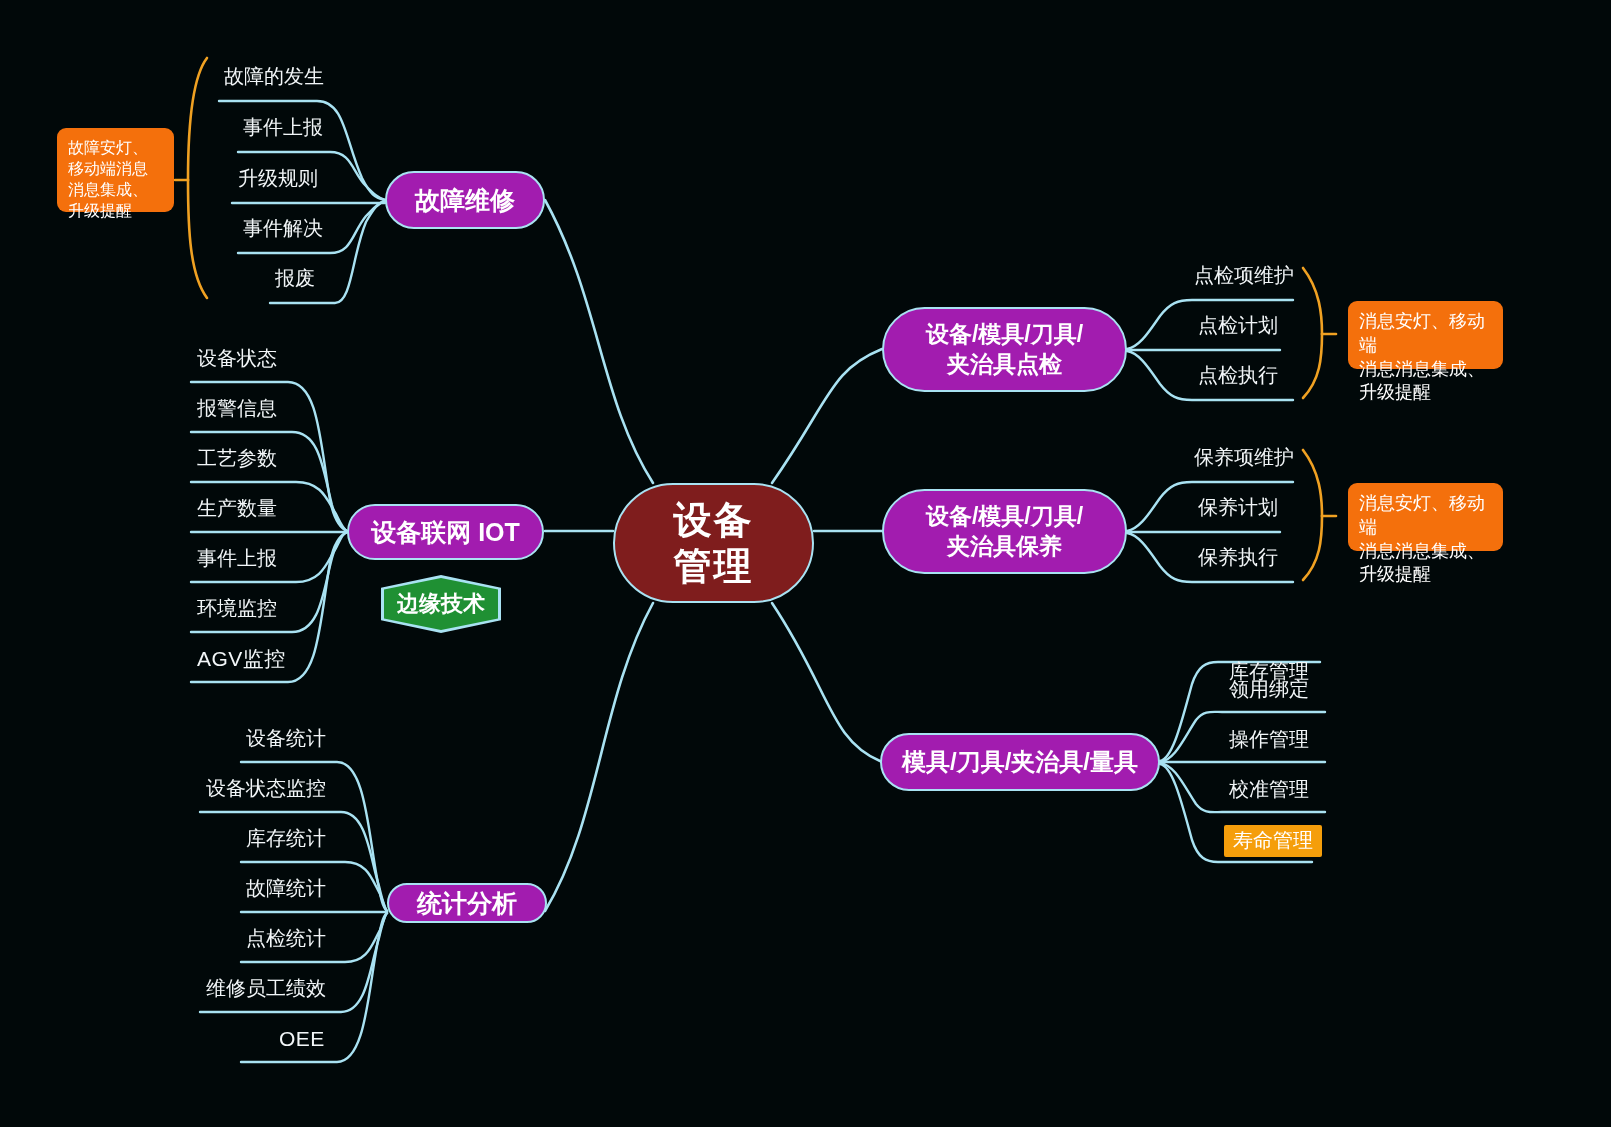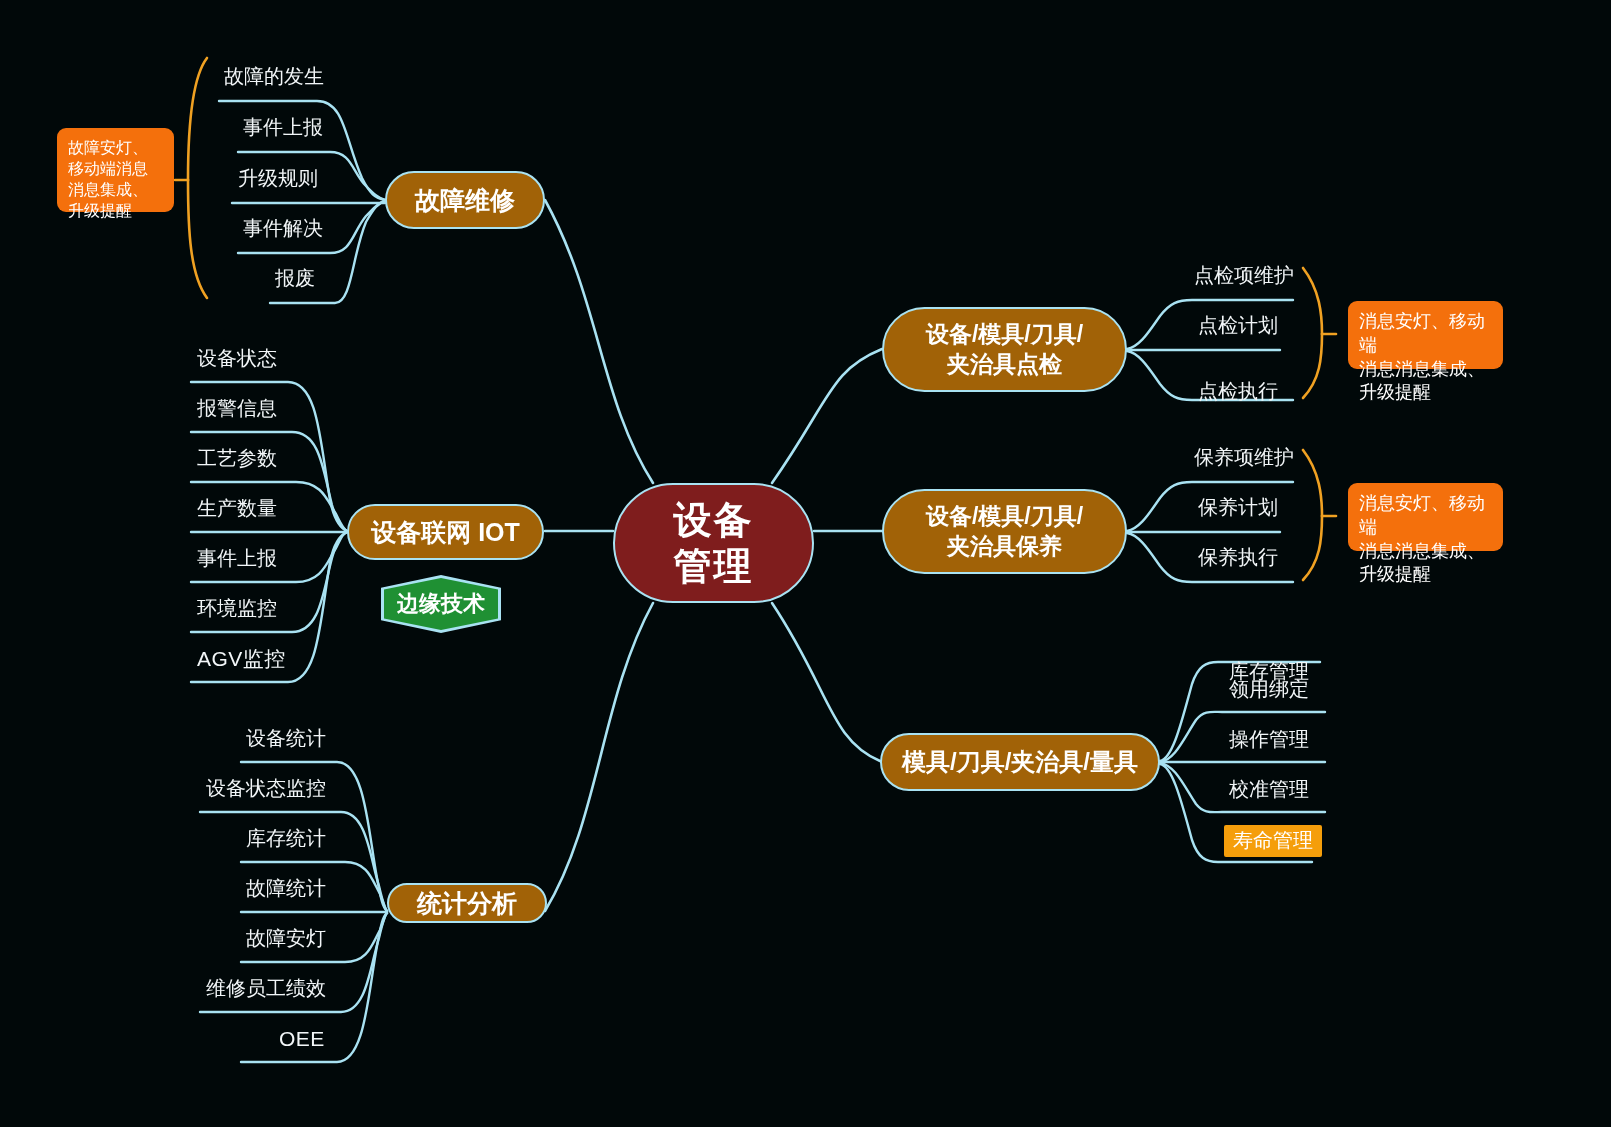--- a/index.html
+++ b/index.html
@@ -8,21 +8,21 @@
   #wires{position:absolute;inset:0;width:1611px;height:1127px;pointer-events:none;}
 
   .node{position:absolute;box-sizing:border-box;display:flex;align-items:center;
         justify-content:center;text-align:center;color:#ffffff;white-space:pre-line;
         line-height:1.22;}
 
   
   .central{background:#7f1d1d;border:2.5px solid #a9e2f2;border-radius:70px;
            font-size:38px;font-weight:700;letter-spacing:2px;}
   
-  .branch{background:#a16207;border:2.5px solid #a9e2f2;border-radius:40px;
+  .branch{background:#a21caf;border:2.5px solid #a9e2f2;border-radius:40px;
           font-size:25px;font-weight:700;}
   .branch.two{font-size:23px;line-height:1.3;border-radius:45px;}
   .hexwrap{position:absolute;}
   .hexwrap .hexborder{position:absolute;inset:0;background:#a9e2f2;
        clip-path:polygon(0% 22%,50% 0%,100% 22%,100% 78%,50% 100%,0% 78%);}
   .hexwrap .hexfill{position:absolute;inset:3px;background:#1f9033;
        clip-path:polygon(0% 22%,50% 0%,100% 22%,100% 78%,50% 100%,0% 78%);
        display:flex;align-items:center;justify-content:center;color:#fff;
        font-size:22px;font-weight:700;}
 
@@ -157,30 +157,30 @@
   <div class="leaf" style="left:197px;top:548px;">事件上报</div>
   <div class="leaf" style="left:197px;top:598px;">环境监控</div>
   <div class="leaf en" style="left:197px;top:648px;">AGV监控</div>
 
   <div class="node branch" style="left:387px;top:883px;width:160px;height:40px;">统计分析</div>
 
   <div class="leaf" style="left:246px;top:728px;">设备统计</div>
   <div class="leaf" style="left:206px;top:778px;">设备状态监控</div>
   <div class="leaf" style="left:246px;top:828px;">库存统计</div>
   <div class="leaf" style="left:246px;top:878px;">故障统计</div>
-  <div class="leaf" style="left:246px;top:928px;">故障安灯</div>
+  <div class="leaf" style="left:246px;top:928px;">点检统计</div>
   <div class="leaf" style="left:206px;top:978px;">维修员工绩效</div>
   <div class="leaf en" style="left:279px;top:1028px;">OEE</div>
 
   <div class="node branch two" style="left:882px;top:307px;width:245px;height:85px;">设备/模具/刀具/
 夹治具点检</div>
 
   <div class="leaf" style="left:1194px;top:265px;">点检项维护</div>
   <div class="leaf" style="left:1198px;top:315px;">点检计划</div>
-  <div class="leaf" style="left:1198px;top:365px;margin-top:16px;">点检执行</div>
+  <div class="leaf" style="left:1198px;top:365px;">点检执行</div>
 
   <div class="callout" style="left:1348px;top:301px;width:155px;height:68px;">消息安灯、移动端
 消息消息集成、
 升级提醒</div>
 
   <div class="node branch two" style="left:882px;top:489px;width:245px;height:85px;">设备/模具/刀具/
 夹治具保养</div>
 
   <div class="leaf" style="left:1194px;top:447px;">保养项维护</div>
   <div class="leaf" style="left:1198px;top:497px;">保养计划</div>

